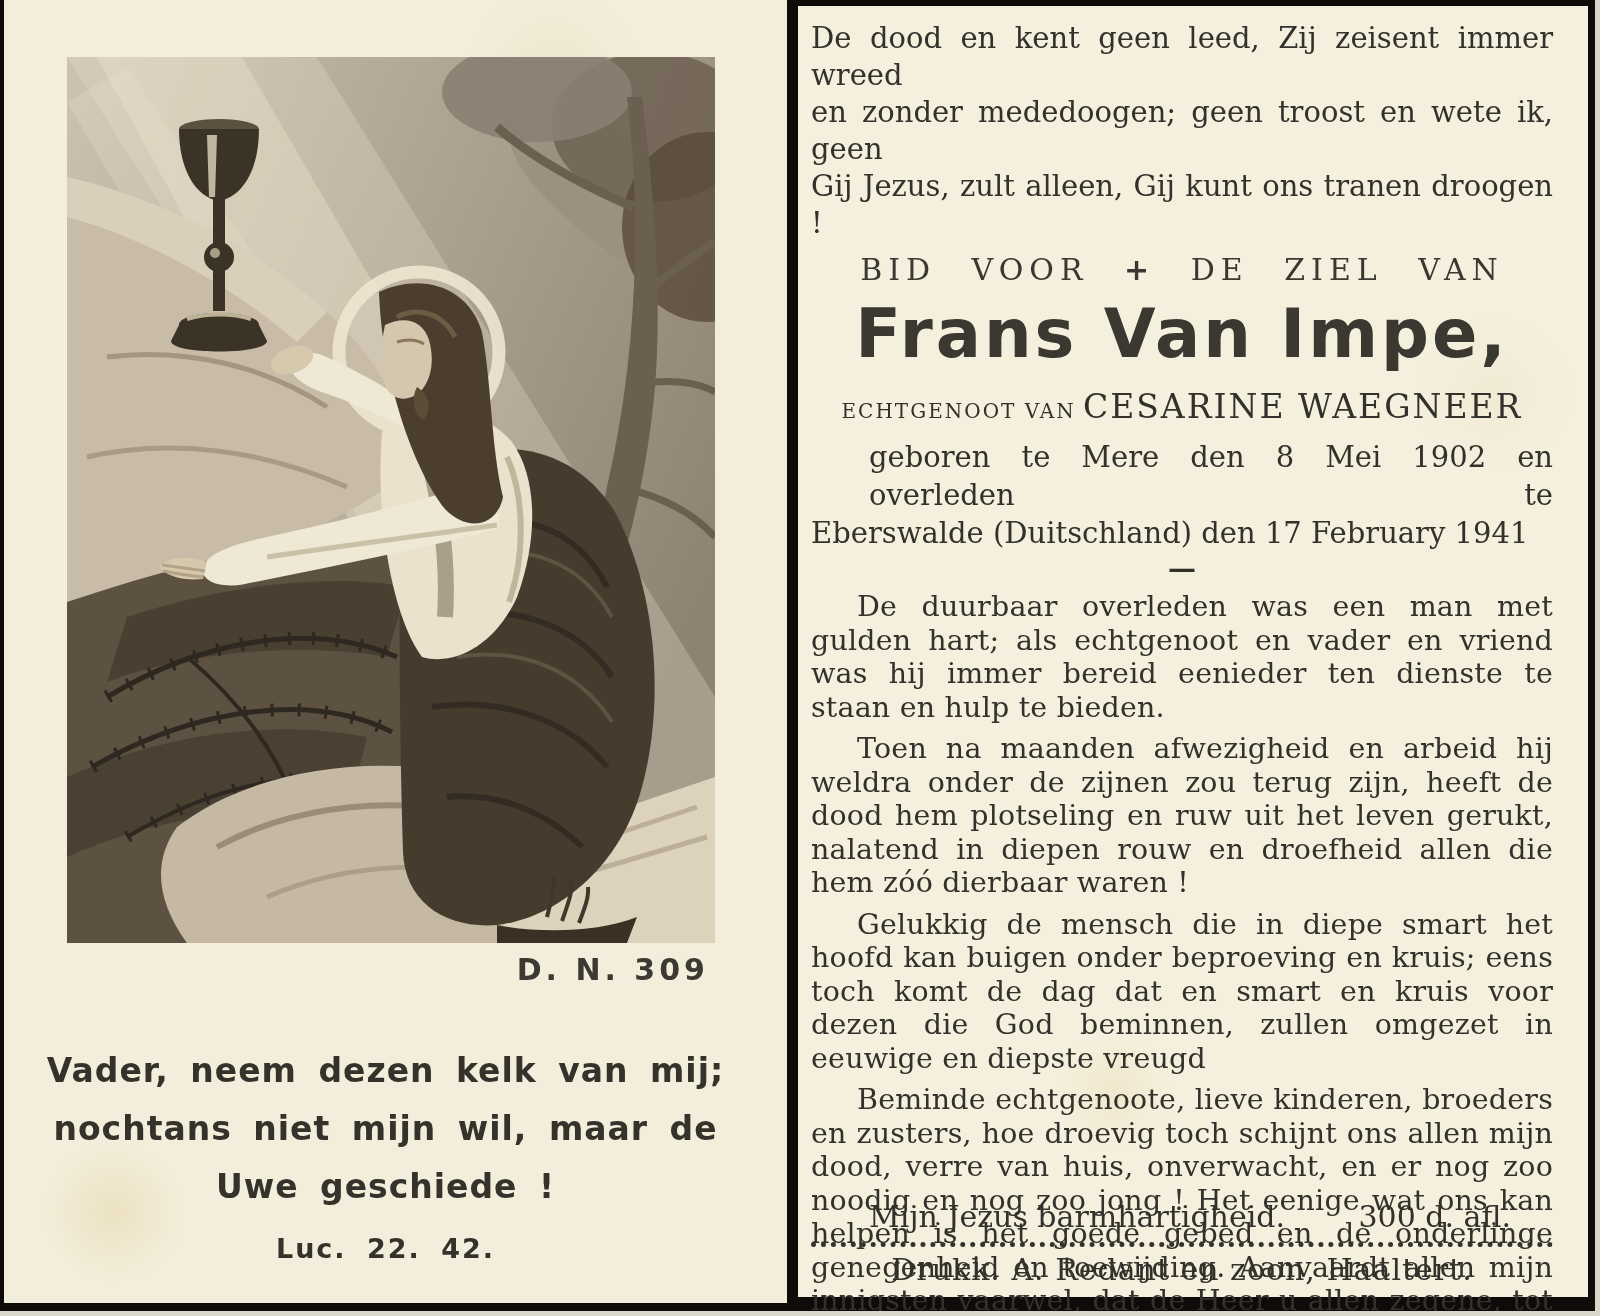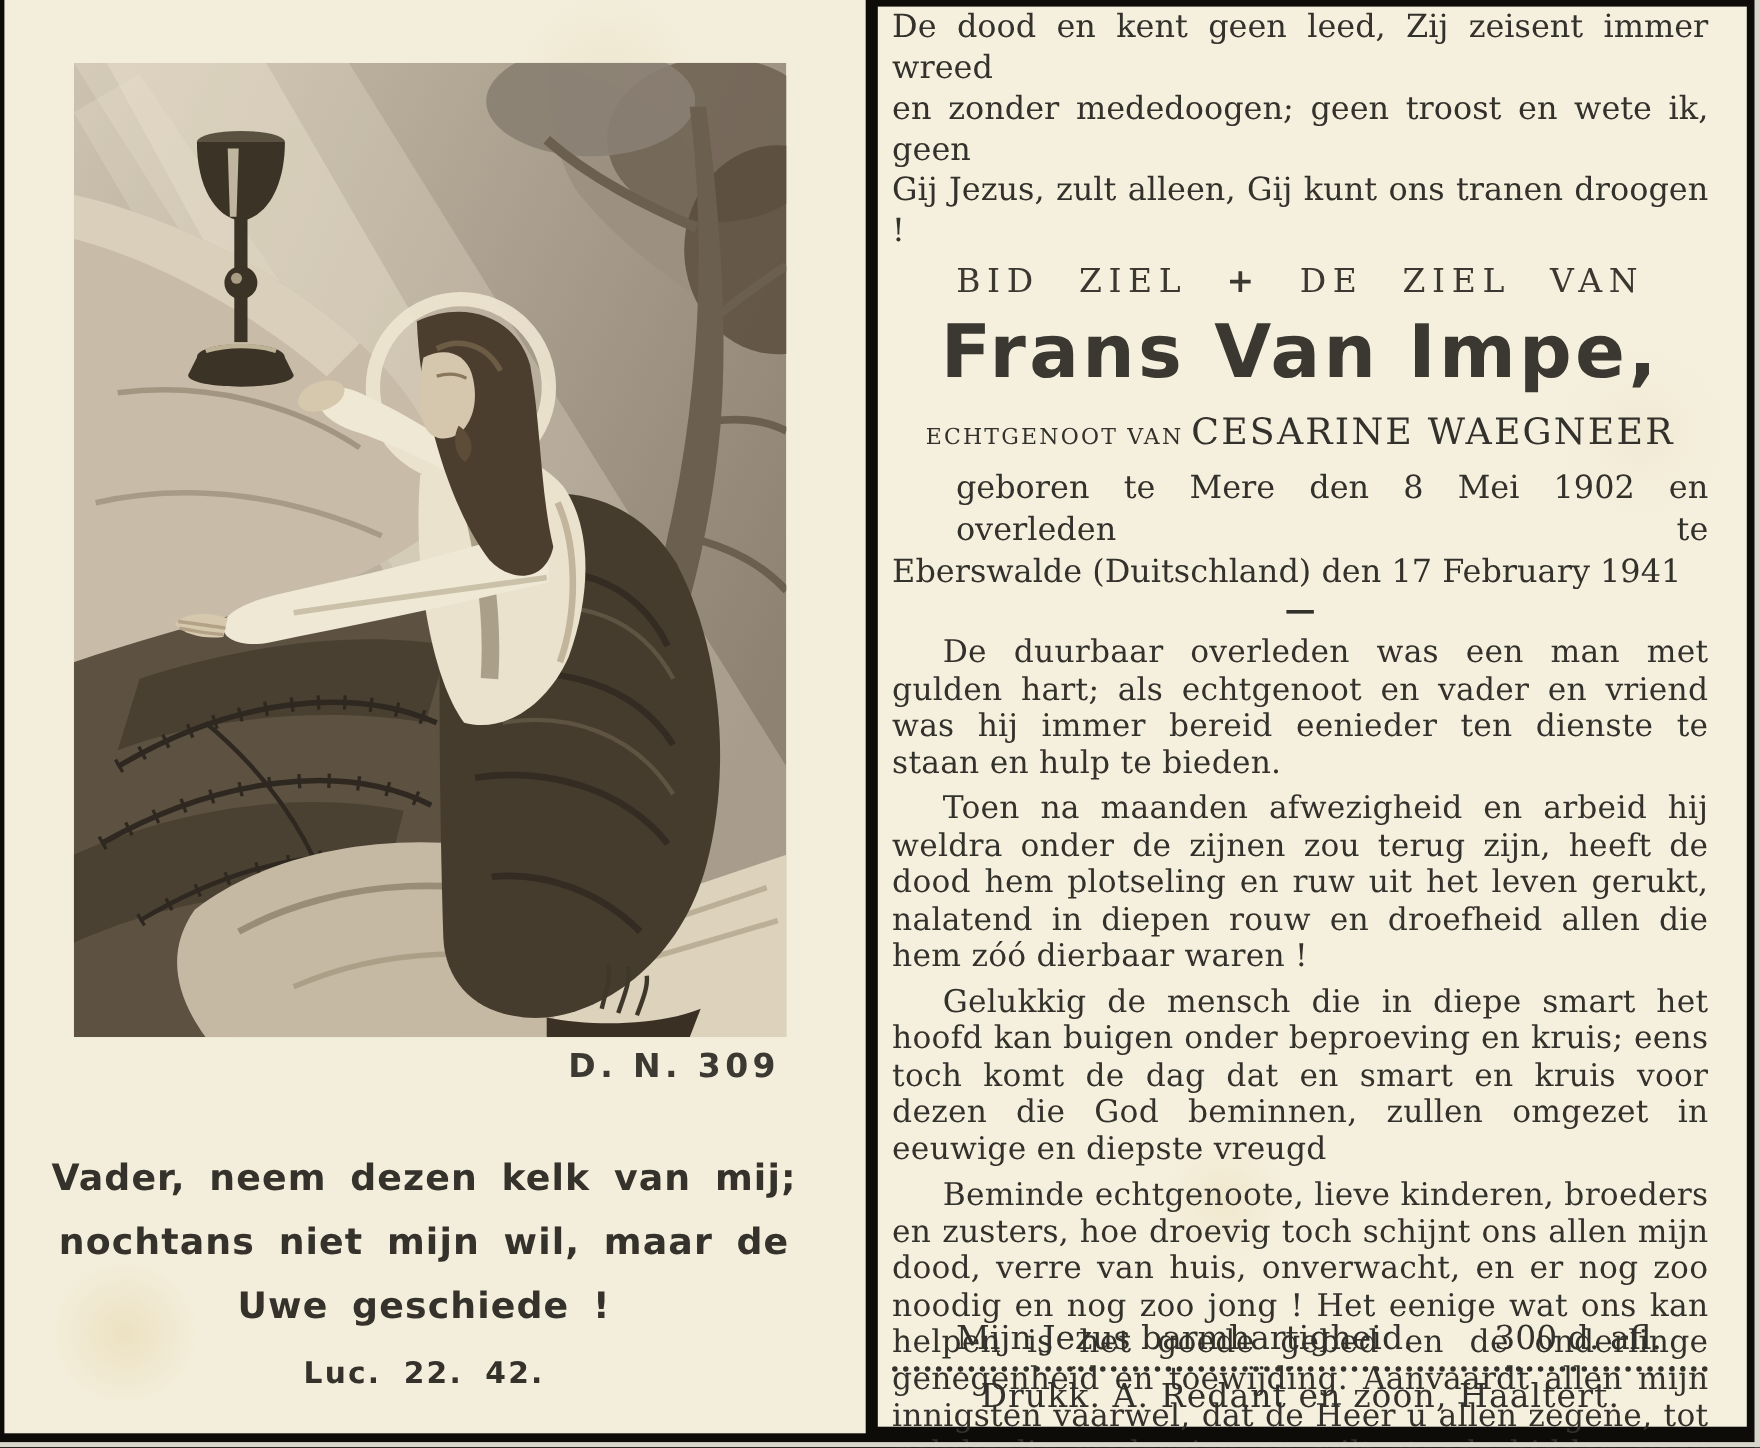--- a/index.html
+++ b/index.html
@@ -40,21 +40,21 @@
   .verse {
     position:absolute; left:10px; right:30px; top:1042px; text-align:center;
     font-family:"DejaVu Sans", sans-serif; color:#34322b;
     font-size:33px; line-height:58px; letter-spacing:1px; word-spacing:9px;
     font-weight:bold;
   }
   .verse-ref { font-size:27px; letter-spacing:2px; margin-top:4px; font-weight:bold; }
 
   
   .rc-inner { position:absolute; left:13px; right:35px; top:0; bottom:0; }
-  .epigraph { font-size:29px; line-height:37px; }
+  .epigraph { padding-top:14px; font-size:29px; line-height:37px; }
   .justline { text-align:justify; text-align-last:justify; }
   .bid {
     margin-top:10px; text-align:center; font-size:30px;
     letter-spacing:6px; word-spacing:20px; color:#3a3830;
   }
   .cross { font-weight:bold; }
   .name {
     margin-top:8px; text-align:center;
     font-family:"DejaVu Sans", sans-serif; font-weight:bold;
     font-size:67px; letter-spacing:3px; color:#3a3831;
@@ -203,21 +203,21 @@
   <div class="card card-right">
     <div class="rc-inner">
 
       <div class="epigraph">
         <div class="justline">De dood en kent geen leed, Zij zeisent immer wreed</div>
         <div class="justline">en zonder mededoogen; geen troost en wete ik, geen</div>
         <div class="justline">Gij Jezus, zult alleen, Gij kunt ons tranen droogen !</div>
       </div>
 
       <div class="bid">
-        <span>BID  ZIEL</span>
+        <span>BID  VOOR</span>
         <span class="cross">+</span>
         <span>DE  ZIEL  VAN</span>
       </div>
 
       <div class="name">Frans Van Impe,</div>
 
       <div class="spouse">
         <span class="spouse-prefix">ECHTGENOOT VAN</span>
         <span class="spouse-name">CESARINE WAEGNEER</span>
       </div>

